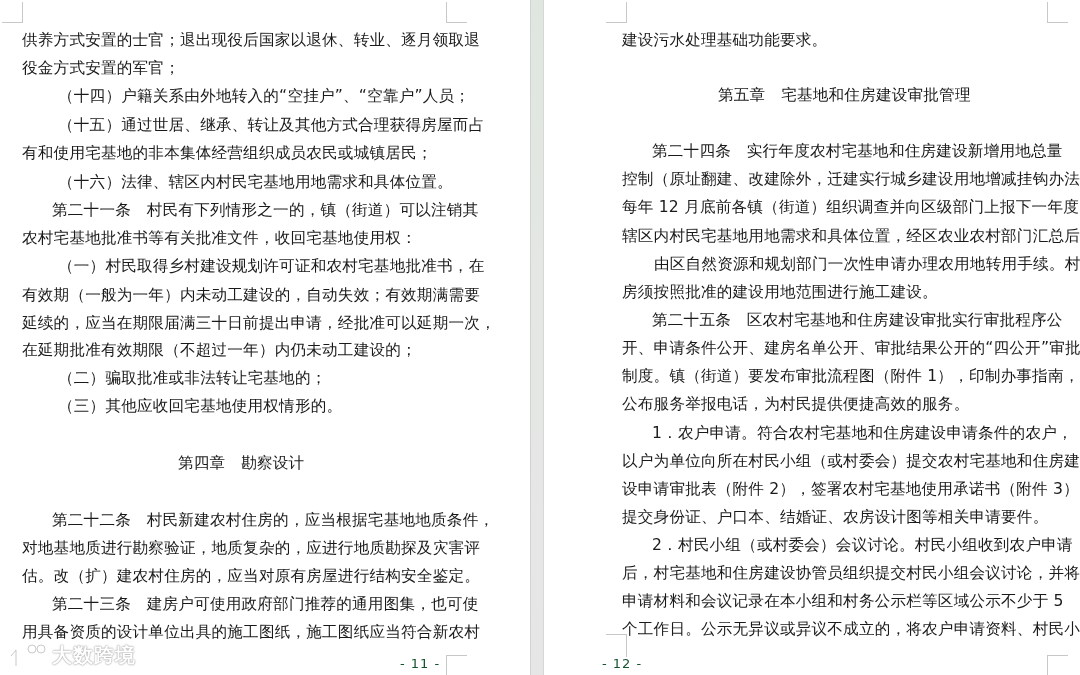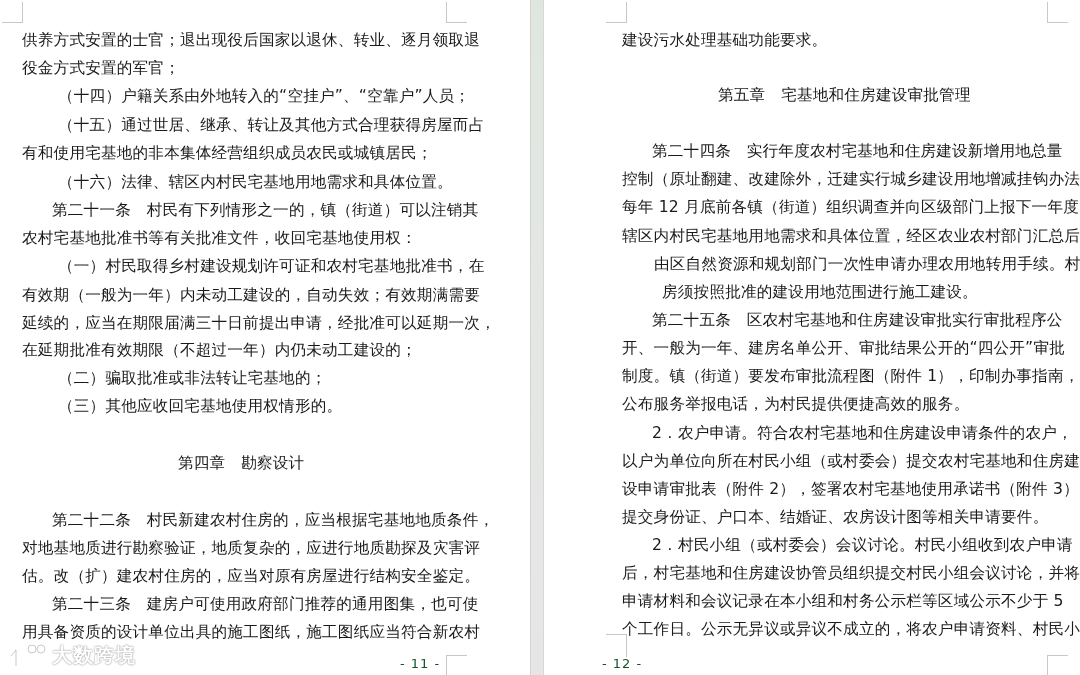--- a/index.html
+++ b/index.html
@@ -89,26 +89,26 @@
   <div class="corner c-tl" style="left:62px; top:2px;"></div>
   <div class="corner c-tr" style="left:503px; top:2px;"></div>
   <div class="lines">
       <div class="line" style="left: 78px; top: 30px;">建设污水处理基础功能要求。</div>
       <div class="line heading" style="left: 174px; top: 85px;">第五章　宅基地和住房建设审批管理</div>
       <div class="line" style="left: 108px; top: 141px;">第二十四条　实行年度农村宅基地和住房建设新增用地总量</div>
       <div class="line" style="left: 78px; top: 169px;">控制（原址翻建、改建除外，迁建实行城乡建设用地增减挂钩办法）。</div>
       <div class="line" style="left: 78px; top: 197px;">每年 12 月底前各镇（街道）组织调查并向区级部门上报下一年度</div>
       <div class="line" style="left: 78px; top: 226px;">辖区内村民宅基地用地需求和具体位置，经区农业农村部门汇总后，</div>
       <div class="line" style="left: 78px; top: 254px; margin-left: 32px;">由区自然资源和规划部门一次性申请办理农用地转用手续。村民建</div>
-      <div class="line" style="left: 78px; top: 282px; margin-left: 40px;">房须按照批准的建设用地范围进行施工建设。</div>
+      <div class="line" style="left: 78px; top: 282px;">房须按照批准的建设用地范围进行施工建设。</div>
       <div class="line" style="left: 108px; top: 310px;">第二十五条　区农村宅基地和住房建设审批实行审批程序公</div>
-      <div class="line" style="left: 78px; top: 338px;">开、一般为一年、建房名单公开、审批结果公开的“四公开”审批</div>
+      <div class="line" style="left: 78px; top: 338px;">开、申请条件公开、建房名单公开、审批结果公开的“四公开”审批</div>
       <div class="line" style="left: 78px; top: 366px;">制度。镇（街道）要发布审批流程图（附件 1），印制办事指南，</div>
       <div class="line" style="left: 78px; top: 394px;">公布服务举报电话，为村民提供便捷高效的服务。</div>
-      <div class="line" style="left: 108px; top: 423px;">2．农户申请。符合农村宅基地和住房建设申请条件的农户，</div>
+      <div class="line" style="left: 108px; top: 423px;">1．农户申请。符合农村宅基地和住房建设申请条件的农户，</div>
       <div class="line" style="left: 78px; top: 451px; font-family: Liberation Serif, serif;">以户为单位向所在村民小组（或村委会）提交农村宅基地和住房建</div>
       <div class="line" style="left: 78px; top: 479px;">设申请审批表（附件 2），签署农村宅基地使用承诺书（附件 3），</div>
       <div class="line" style="left: 78px; top: 507px;">提交身份证、户口本、结婚证、农房设计图等相关申请要件。</div>
       <div class="line" style="left: 108px; top: 535px;">2．村民小组（或村委会）会议讨论。村民小组收到农户申请</div>
       <div class="line" style="left: 78px; top: 563px;">后，村宅基地和住房建设协管员组织提交村民小组会议讨论，并将</div>
       <div class="line" style="left: 78px; top: 591px;">申请材料和会议记录在本小组和村务公示栏等区域公示不少于 5</div>
       <div class="line" style="left: 78px; top: 619px;">个工作日。公示无异议或异议不成立的，将农户申请资料、村民小</div>
     </div>
   <div class="corner c-tl" style="left:62px; top:634px; border-bottom-width:0; border-top-width:1px; border-right-width:1px; height:22px;"></div>
   <div class="corner c-br" style="left:503px; top:655px;"></div>

